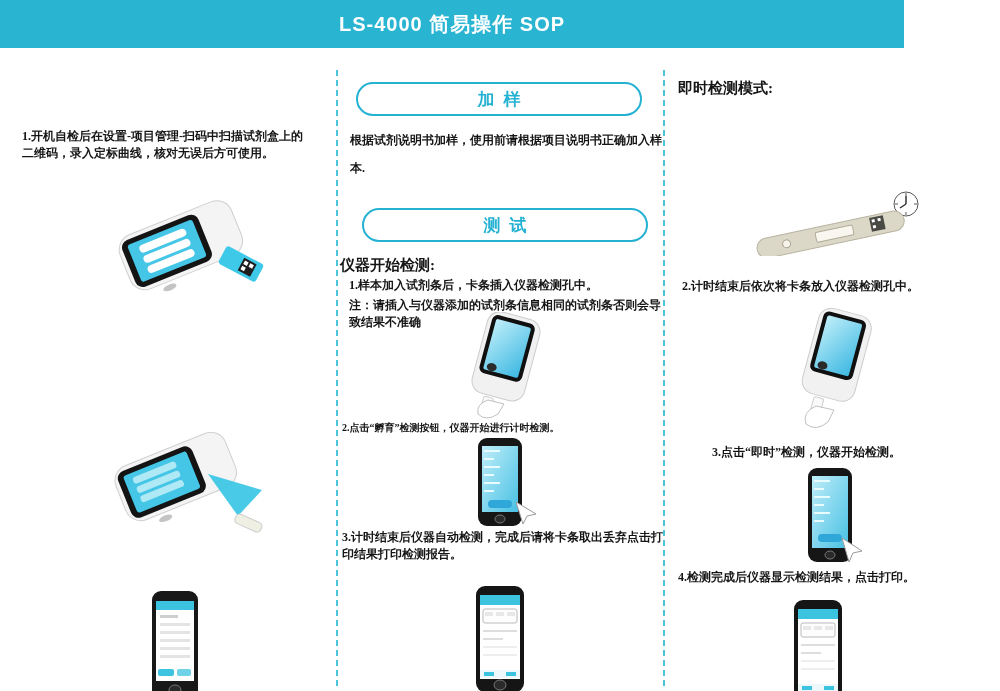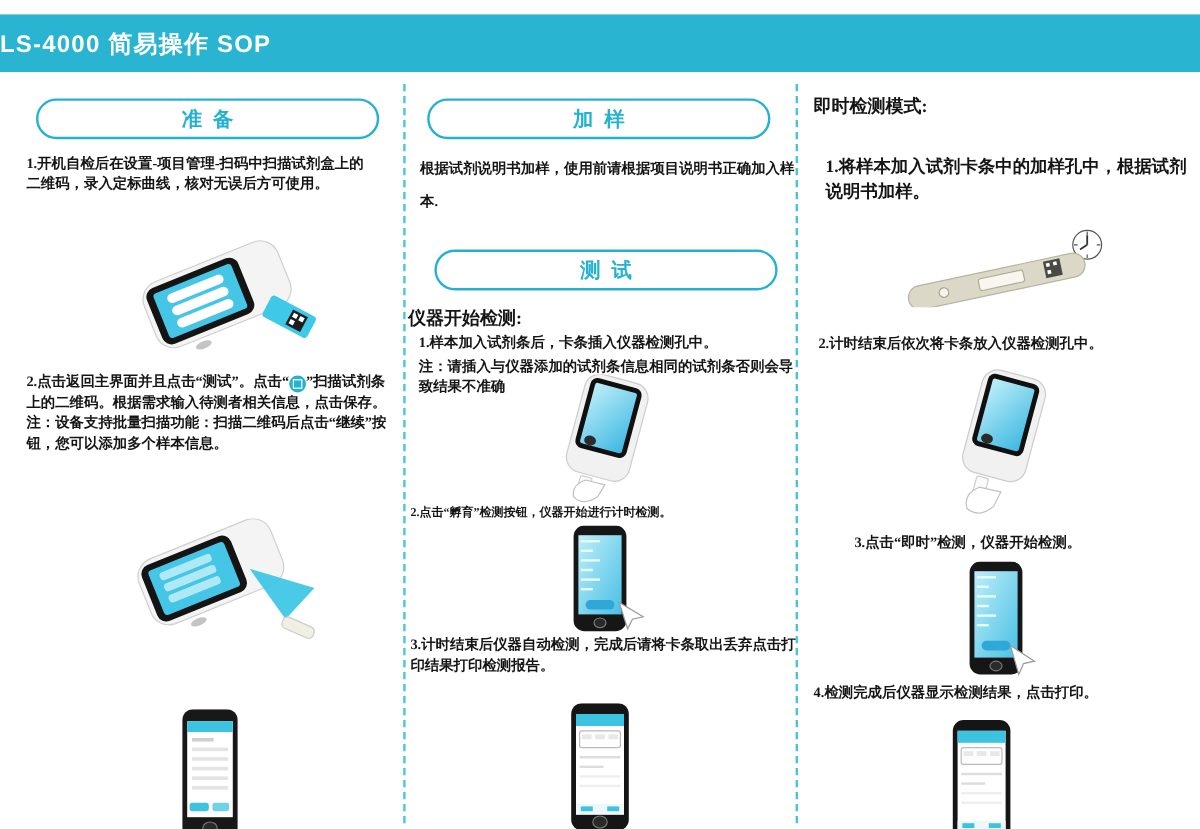--- a/index.html
+++ b/index.html
@@ -1,19 +1,19 @@
 <!DOCTYPE html>
 <html style="--header-bg: #29b4d1; --accent: #25b2d2; --divider: #4cc4db; --text: #151515; --device-screen: #45c6e6;"><head>
 <meta charset="utf-8">
 <style>
   html,body{margin:0;padding:0;background:#fff;}
   .page{position:relative;width:1000px;height:691px;background:#fff;overflow:hidden;
         font-family:"Liberation Serif","DejaVu Serif",serif;color:#111;}
-  .topbar{position:absolute;left:0;top:0;width:1000px;height:48px;
-          background:var(--header-bg,#29b4d1);display:flex;align-items:center;margin-top:12px;}
+  .topbar{position:absolute;left:0;top:0;width:904px;height:48px;
+          background:var(--header-bg,#29b4d1);display:flex;align-items:center;justify-content:center;}
   .topbar span{color:#fff;font-family:"Liberation Sans","DejaVu Sans",sans-serif;
           font-size:20px;font-weight:bold;letter-spacing:1px;}
   .divider{position:absolute;top:70px;height:616px;width:0;
            border-left:2px dashed var(--divider,#4cc4db);}
   .d1{left:336px;} .d2{left:663px;}
   .pill{position:absolute;height:30px;border:2px solid var(--accent,#25b2d2);border-radius:17px;
         display:flex;align-items:center;justify-content:center;background:#fff;}
   .pill span{color:var(--accent,#25b2d2);font-size:17px;font-weight:bold;letter-spacing:9px;padding-left:9px;}
   .txt{position:absolute;font-size:12px;font-weight:bold;line-height:1.42;color:#151515;}
   .txt .note{display:block;}
@@ -28,23 +28,20 @@
 
 <div class="page">
 
   <header class="topbar">
     <span>LS-4000 简易操作 SOP</span>
   </header>
 
   <div class="divider d1"></div>
   <div class="divider d2"></div>
 
-  <div class="pill" style="left:30px;top:82px;width:282px">
-    <span>准备</span>
-  </div>
 
   <div class="txt" style="left:22px;top:128px;width:292px">1.开机自检后在设置-项目管理-扫码中扫描试剂盒上的二维码，录入定标曲线，核对无误后方可使用。</div>
 
   <svg class="fig" style="left:92px;top:198px" width="180" height="104" viewBox="0 0 180 104">
     <g transform="rotate(-22 90 50)">
       <rect x="30" y="18" width="120" height="58" rx="16" fill="#f4f4f4" stroke="#cfcfcf"></rect>
       <rect x="34" y="22" width="82" height="50" rx="8" fill="#141414"></rect>
       <rect x="40" y="27" width="70" height="40" rx="3" fill="#45c6e6"></rect>
       <rect x="50" y="32" width="50" height="8" rx="4" fill="#ffffff"></rect>
       <rect x="50" y="43" width="50" height="8" rx="4" fill="#ffffff"></rect>
@@ -53,26 +50,20 @@
     </g>
     <g transform="rotate(28 148 70)">
       <rect x="126" y="56" width="42" height="20" rx="3" fill="#3ec9e8"></rect>
       <rect x="147" y="59" width="14" height="14" fill="#1d1d1d"></rect>
       <rect x="149" y="61" width="4" height="4" fill="#fff"></rect>
       <rect x="155" y="61" width="4" height="4" fill="#fff"></rect>
       <rect x="149" y="67" width="4" height="4" fill="#fff"></rect>
     </g>
   </svg>
 
-  <div class="txt" style="left:22px;top:310px;width:304px">
-    <span>2.点击返回主界面并且点击“测试”。点击“</span><span class="scanicon">
-        <span class="scanicon-inner"></span>
-      </span><span>”扫描试剂条上的二维码。根据需求输入待测者相关信息，点击保存。</span>
-    <span class="note">注：设备支持批量扫描功能：扫描二维码后点击“继续”按钮，您可以添加多个样本信息。</span>
-  </div>
 
   <svg class="fig" style="left:90px;top:432px" width="190" height="104" viewBox="0 0 190 104">
     <g transform="rotate(-22 85 48)">
       <rect x="28" y="16" width="118" height="58" rx="16" fill="#f4f4f4" stroke="#cfcfcf"></rect>
       <rect x="32" y="20" width="80" height="50" rx="8" fill="#141414"></rect>
       <rect x="38" y="25" width="68" height="40" rx="3" fill="#45c6e6"></rect>
       <rect x="46" y="30" width="46" height="7" rx="3" fill="#aee9f5"></rect>
       <rect x="46" y="40" width="46" height="7" rx="3" fill="#aee9f5"></rect>
       <rect x="46" y="50" width="46" height="7" rx="3" fill="#aee9f5"></rect>
       <ellipse cx="62" cy="80" rx="7" ry="3" fill="#c4c4c4"></ellipse>
@@ -169,21 +160,20 @@
     <rect x="29" y="60" width="34" height="2" fill="#eee"></rect>
     <rect x="29" y="68" width="34" height="2" fill="#eee"></rect>
     <rect x="26" y="84" width="40" height="8" fill="#eef8fb"></rect>
     <rect x="30" y="86" width="10" height="4" fill="#3cc3e0"></rect>
     <rect x="52" y="86" width="10" height="4" fill="#3cc3e0"></rect>
     <ellipse cx="46" cy="99" rx="6" ry="5" fill="#2a2a2a" stroke="#777"></ellipse>
   </svg>
 
   <div class="mode" style="left:678px;top:79px">即时检测模式:</div>
 
-  <div class="txt" style="left:688px;top:129px;width:310px;font-size:14.5px">1.将样本加入试剂卡条中的加样孔中，根据试剂说明书加样。</div>
 
   <svg class="fig" style="left:748px;top:188px" width="200" height="68" viewBox="0 0 200 68">
     <g>
       <circle cx="158" cy="16" r="12" fill="#fff" stroke="#555"></circle>
       <line x1="158" y1="5" x2="158" y2="8" stroke="#555"></line>
       <line x1="158" y1="24" x2="158" y2="27" stroke="#555"></line>
       <line x1="147" y1="16" x2="150" y2="16" stroke="#555"></line>
       <line x1="166" y1="16" x2="169" y2="16" stroke="#555"></line>
       <line x1="158" y1="16" x2="158" y2="8" stroke="#333" stroke-width="1.5"></line>
       <line x1="158" y1="16" x2="152" y2="20" stroke="#333" stroke-width="1.5"></line>

